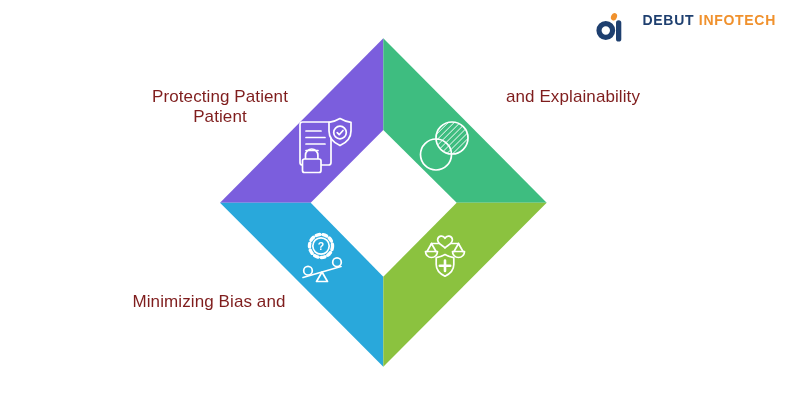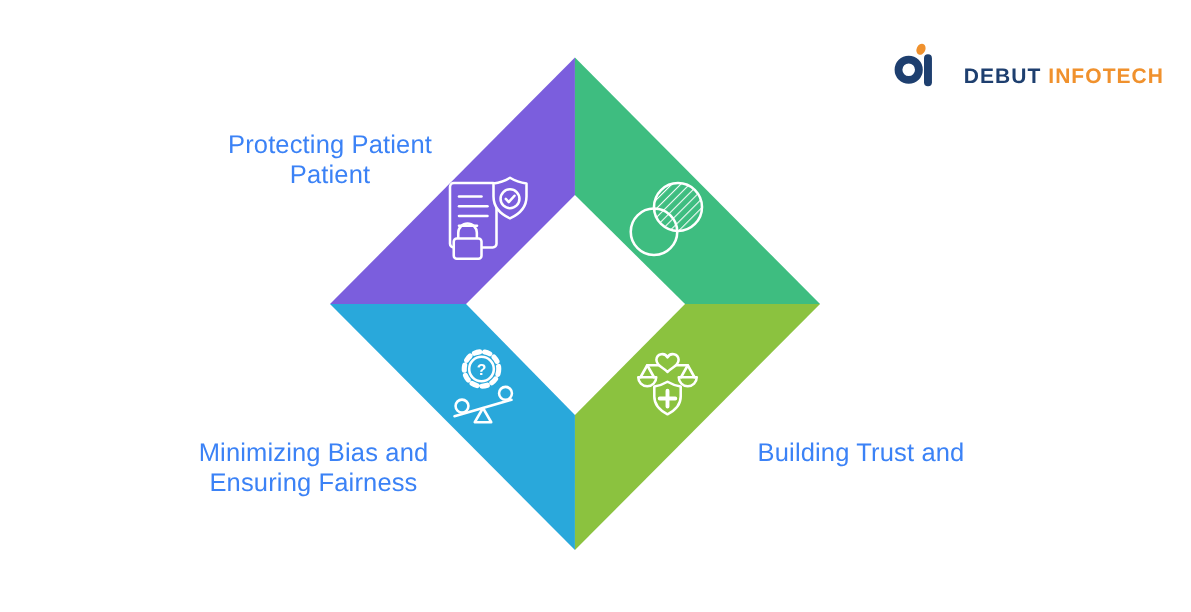--- a/index.html
+++ b/index.html
@@ -6,36 +6,36 @@
   body {
     width: 794px; height: 408px;
     background: #ffffff;
     font-family: "Liberation Sans", sans-serif;
     position: relative;
     overflow: hidden;
   }
   .stage { position: absolute; inset: 0; width: 794px; height: 408px; background: #fff; }
 
   
-  .logo { position: absolute; top: 28px; right: 18px; display: flex; align-items: flex-end; gap: 21px; }
+  .logo { position: absolute; top: 12px; right: 18px; display: flex; align-items: flex-start; gap: 21px; }
   .logo-text { font-size: 14px; font-weight: 700; letter-spacing: 0.7px; white-space: nowrap; }
   .brand-navy  { color: #1E3F6F; }
   .brand-orange{ color: #F0912D; }
 
   
   svg.diagram { position: absolute; left: 0; top: 0; }
 
   
   .label {
     position: absolute;
     text-align: center;
     font-size: 17px;
     line-height: 20px;
     font-weight: 500;
-    color: #3b82f6;
+    color: #7f1d1d;
     letter-spacing: 0.1px;
   }
   #label-privacy      { left: 60px;  top: 87px;  width: 320px; }
   #label-transparency { left: 443px; top: 87px;  width: 260px; }
   #label-bias         { left: 49px;  top: 292px; width: 320px; }
   #label-trust        { left: 444px; top: 292px; width: 260px; }
 </style>
 </head>
 <body>
 
@@ -91,27 +91,26 @@
       <path d="M445 254.5 c2.8 1.7 6 2.7 8.8 3.1 v6.8 c0 5.8 -3.8 9.3 -8.8 11.8 c-5 -2.5 -8.8 -6 -8.8 -11.8 v-6.8 c2.8 -0.4 6 -1.4 8.8 -3.1 z" fill="#8BC23F"></path>
       <path d="M445 260.5 v10.5 M439.8 265.7 h10.4" stroke-width="2.6"></path>
     </g>
   </svg>
 
   <div class="label" id="label-privacy">
     <div>Protecting Patient</div>
     <div>Patient</div>
   </div>
   <div class="label" id="label-transparency">
+    <div>and Explainability</div>
   </div>
   <div class="label" id="label-bias">
     <div>Minimizing Bias and</div>
-    <div>Ensuring Fairness</div>
   </div>
   <div class="label" id="label-trust">
-    <div>Building Trust and</div>
   </div>
 
   <div class="logo">
     <svg width="26" height="30" viewBox="0 0 26 30">
       <ellipse cx="18" cy="4.8" rx="2.9" ry="3.8" transform="rotate(24 18 4.8)" fill="#F0912D"></ellipse>
       <circle cx="9.8" cy="18.5" r="6.8" fill="none" stroke-width="5.2" stroke="#1E3F6F"></circle>
       <rect x="20" y="8.2" width="5.3" height="21.3" rx="2.6" fill="#1E3F6F"></rect>
     </svg>
     <div class="logo-text">
       <span class="brand-navy">DEBUT</span>

